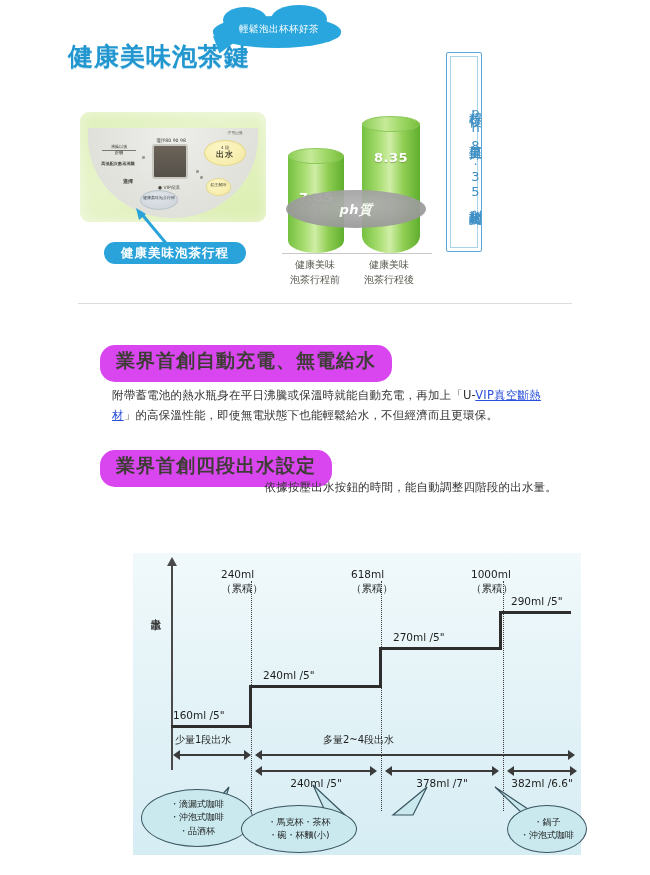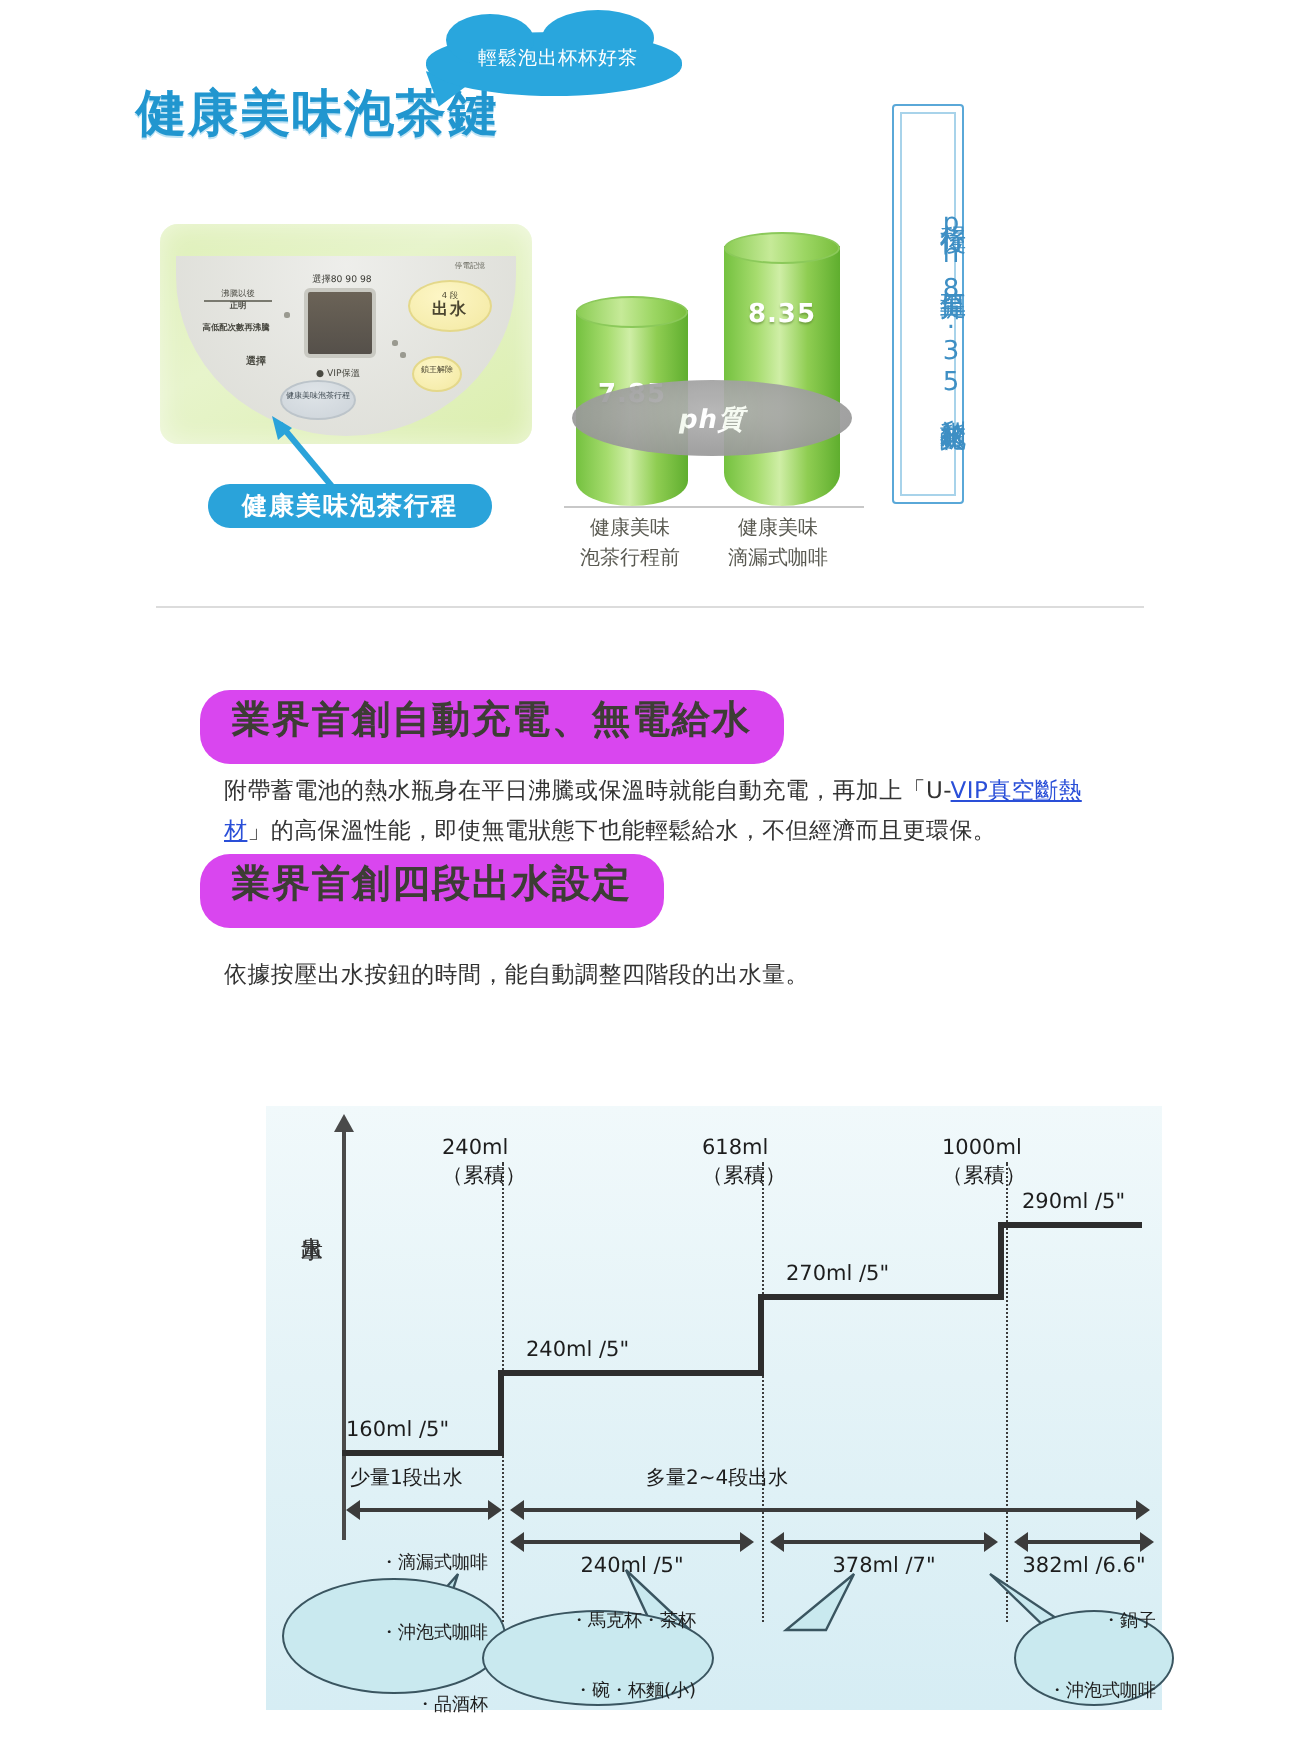--- a/index.html
+++ b/index.html
@@ -168,27 +168,27 @@
 
   
   .sec-head {
     position:absolute; height:37px;
     background:#d946ef; border-radius:15px;
     font-size:19px; font-weight:bold; color:#3d3d35;
     line-height:30px; padding:0 16px; white-space:nowrap;
     letter-spacing:1px;
   }
   #head1 { left:100px; top:345px; }
-  #head2 { left:100px; top:427px; }
+  #head2 { left:100px; top:450px; }
   .sec-body {
     position:absolute; font-size:11.5px; color:#333;
     line-height:1.75; letter-spacing:.2px;
   }
   #body1 { left:112px; top:385px; width:445px; }
-  #body2 { left:112px; top:477px; width:445px; }
+  #body2 { left:112px; top:477px; width:445px;text-align:right; }
   .link-blue { color:#2a4fd8; text-decoration:underline; }
 
   
   #diagram {
     position:absolute; left:133px; top:553px; width:448px; height:302px;
     background: linear-gradient(#f1f9fb 0%, #e4f3f7 45%, #d6edf4 100%);
   }
   #d-yaxis { position:absolute; left:38px; top:12px; width:1.5px; height:205px; background:#4a4a4a; }
   #d-yaxis-arrow {
     position:absolute; left:33.5px; top:4px; width:0; height:0;
@@ -232,21 +232,21 @@
     font-size:10.5px; color:#1d1d1d; white-space:nowrap;
   }
 
   
   .bbl {
     position:absolute;
     background:#c9e9ef; border:1.4px solid #3a5560;
     border-radius:50%;
     font-size:9px; color:#1d1d1d; line-height:1.5;
     display:flex; flex-direction:column; justify-content:center;
-    padding:0 8px; text-align:right; white-space:nowrap;gap:22px;
+    padding:0 8px; text-align:center; white-space:nowrap;
   }
   .bbl-ptr { position:absolute; }
 </style>
 </head>
 <body>
 
 <div id="page">
 
   <div id="top-section">
 
@@ -304,21 +304,21 @@
       <div id="cyl-ellipse">
         <div id="cyl-ellipse-label">ph質</div>
       </div>
       <div id="cyl-baseline"></div>
       <div class="cyl-caption" id="cap1">
         <div>健康美味</div>
         <div>泡茶行程前</div>
       </div>
       <div class="cyl-caption" id="cap2">
         <div>健康美味</div>
-        <div>滴漏式咖啡</div>
+        <div>泡茶行程後</div>
       </div>
     </div>
 
     <div id="vbox">
       <div id="vbox-inner"></div>
       <div id="vbox-text">行程後ph值提昇至8.35利於水質鹼化</div>
     </div>
 
   </div>
 

